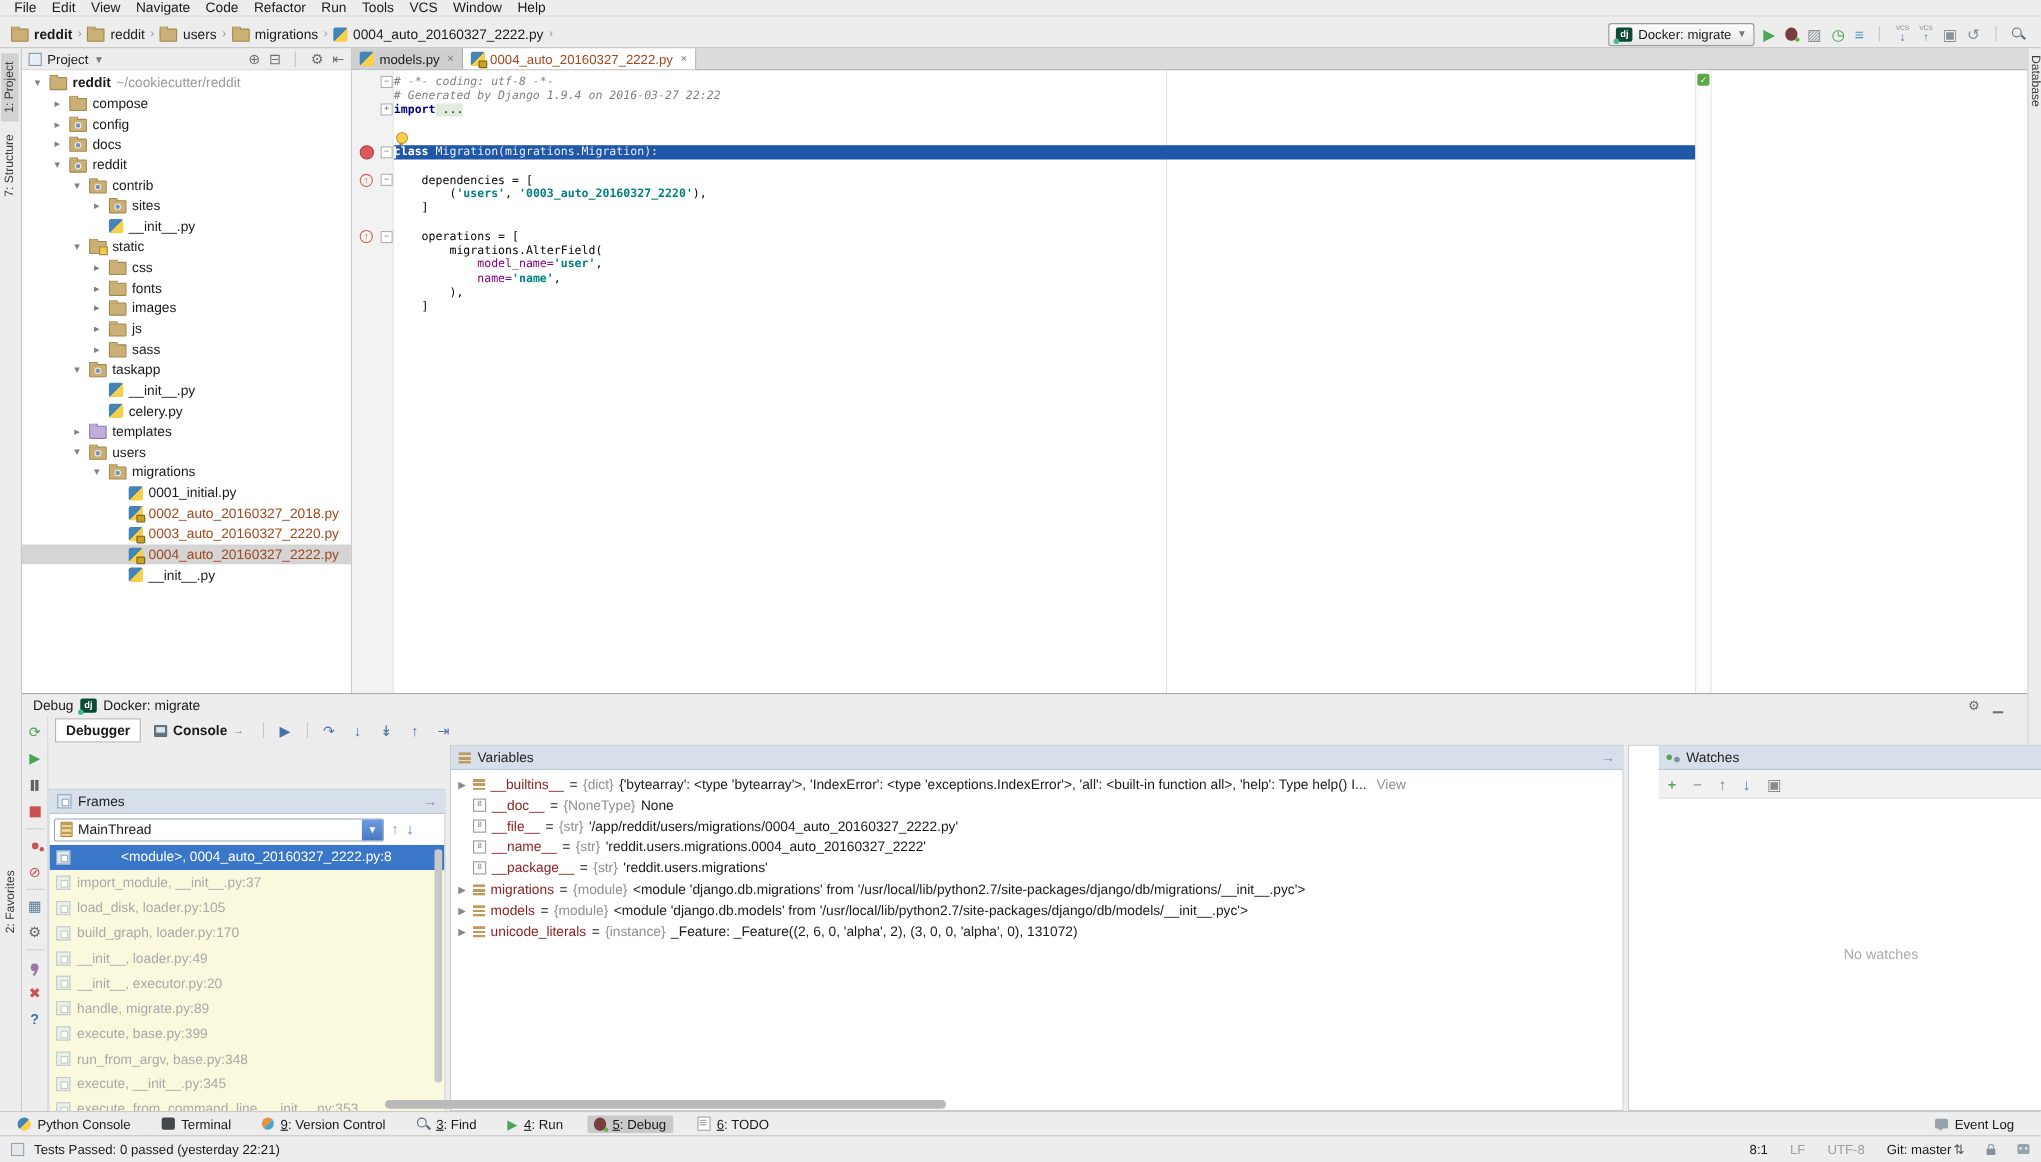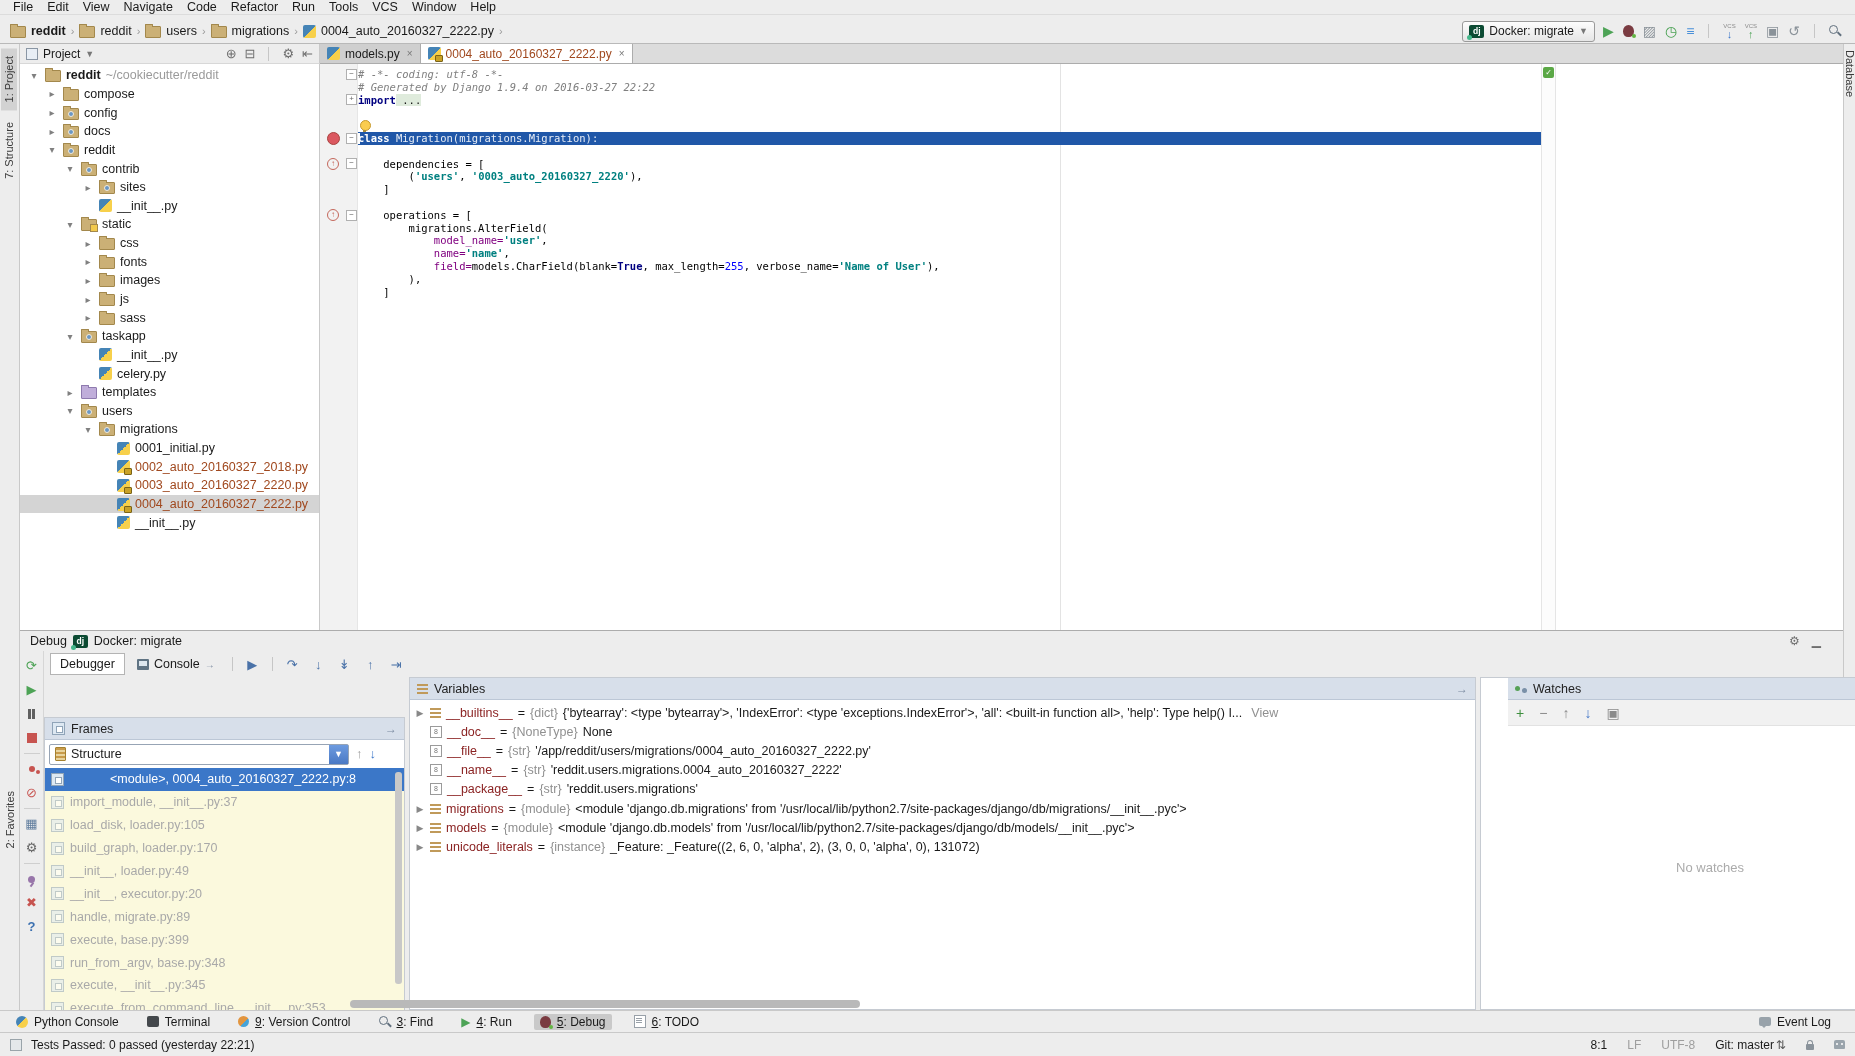--- a/index.html
+++ b/index.html
@@ -138,21 +138,21 @@
   
   #dbghdr{left:20px;top:630px;width:1823px;height:21px;background:#EDEDED;border-top:1px solid #ACACAC;
     box-sizing:border-box;display:flex;align-items:center;gap:6px;padding:0 10px;font-size:12.5px;}
   #dbghdr .right{margin-left:auto;display:flex;gap:12px;align-items:center;margin-right:12px;color:#666;}
   #dbgside{left:20px;top:651px;width:24px;height:359px;background:#EDEDED;border-right:1px solid #D6D6D6;
     box-sizing:border-box;display:flex;flex-direction:column;align-items:center;padding-top:3px;}
   #dbgside .cell{height:24px;display:flex;align-items:center;justify-content:center;width:24px;}
   #dbgside .vsep{width:16px;height:1px;background:#CFCFCF;margin:3px 0;}
   #dbgtabs{left:44px;top:651px;width:1799px;height:26px;background:#EDEDED;display:flex;align-items:center;
     padding-left:6px;gap:3px;box-sizing:border-box;}
-  .dtab{height:20px;padding:0 9px;display:flex;align-items:center;gap:5px;font-size:12.5px;}
+  .dtab{height:20px;padding:0 9px;display:flex;align-items:center;gap:5px;font-size:12.5px;font-weight:bold;}
   .dtab.active{background:#FFF;border:1px solid #B4B4B4;}
   .stepico{width:23px;height:20px;display:flex;align-items:center;justify-content:center;color:#4A72A8;font-size:13px;}
   .pane{position:absolute;top:677px;height:333px;background:#FFF;border:1px solid #C6CBD2;box-sizing:border-box;}
   #frames{left:44px;width:361px;margin-top:40px;}
   #vars{left:409px;width:1067px;}
   #watches{left:1480px;width:433px;padding-left:27px;}
   .phdr{height:22px;background:#D7DFEA;border-bottom:1px solid #BCC7D6;display:flex;align-items:center;gap:6px;
     padding:0 7px;font-size:12.5px;color:#222;box-sizing:border-box;}
   .phide{margin-left:auto;color:#7A8AA0;font-size:12px;}
   #frcombo{height:28px;display:flex;align-items:center;gap:7px;padding:0 4px;}
@@ -499,21 +499,20 @@
       <div class="cl exec"><span class="caret"></span><span class="kw">class</span><span> Migration(migrations.Migration):</span></div>
       <div class="cl"></div>
       <div class="cl"><span>    dependencies = [</span></div>
       <div class="cl"><span>        (</span><span class="str">'users'</span><span>, </span><span class="str">'0003_auto_20160327_2220'</span><span>),</span></div>
       <div class="cl"><span>    ]</span></div>
       <div class="cl"></div>
       <div class="cl"><span>    operations = [</span></div>
       <div class="cl"><span>        migrations.AlterField(</span></div>
       <div class="cl"><span>            </span><span class="param">model_name=</span><span class="str">'user'</span><span>,</span></div>
       <div class="cl"><span>            </span><span class="param">name=</span><span class="str">'name'</span><span>,</span></div>
-      <div class="cl"><span>            </span><span class="param">field=</span><span>models.CharField(blank=</span><span class="kw2">True</span><span>, max_length=</span><span class="num">255</span><span>, verbose_name=</span><span class="str">'Name of User'</span><span>),</span></div>
       <div class="cl"><span>        ),</span></div>
       <div class="cl"><span>    ]</span></div>
     </div>
 </div>
 
 <div id="dbghdr" class="abs">
   <span>Debug</span>
   <span class="ic dj">dj</span>
   <span>Docker: migrate</span>
   <span class="right" id="dbghdricons">
@@ -580,21 +579,21 @@
 
 <div id="frames" class="pane">
   <div class="phdr">
     <span class="ic fricon"></span>
     <span>Frames</span>
     <span class="phide">→</span>
   </div>
   <div id="frcombo">
     <div class="combo">
       <span class="ic spool"></span>
-      <span>Structure</span>
+      <span>MainThread</span>
       <span class="arrowbtn">▼</span>
     </div>
     <span class="glyph" style="color:#9A9A9A;font-size:13px;">↑</span>
     <span class="glyph" style="color:#3B76C8;font-size:13px;">↓</span>
   </div>
   <div id="frlist">
       <div class="frow fr-selected">
         <span class="ic fricon"></span>
         <span>&lt;module&gt;, 0004_auto_20160327_2222.py:8</span>
       </div>

